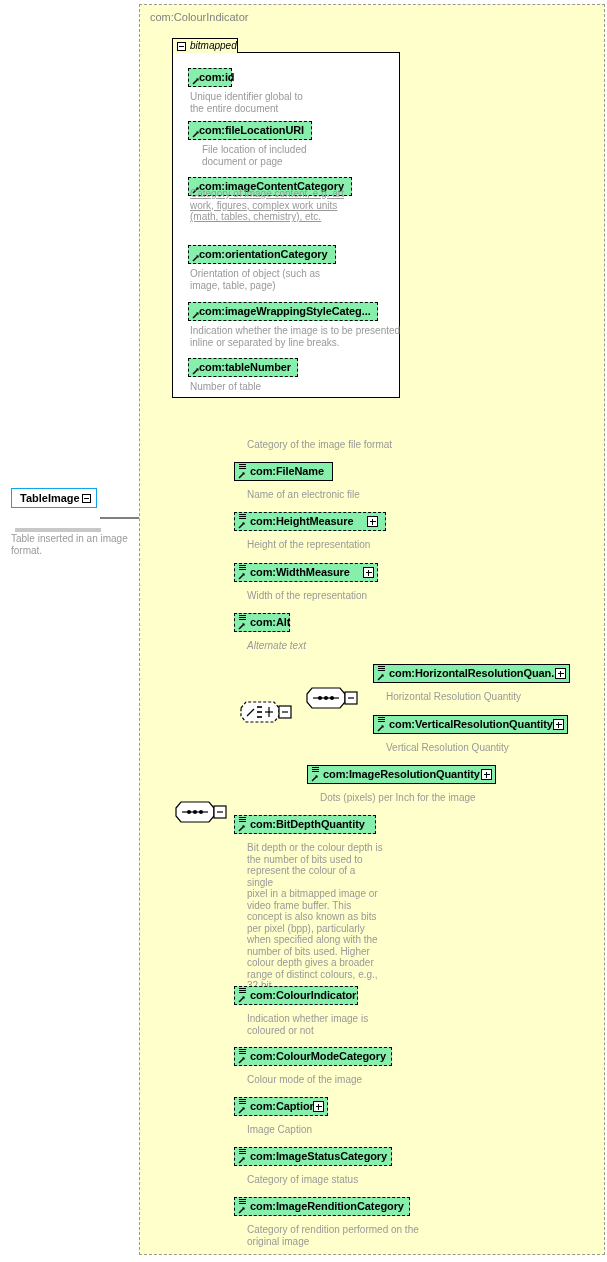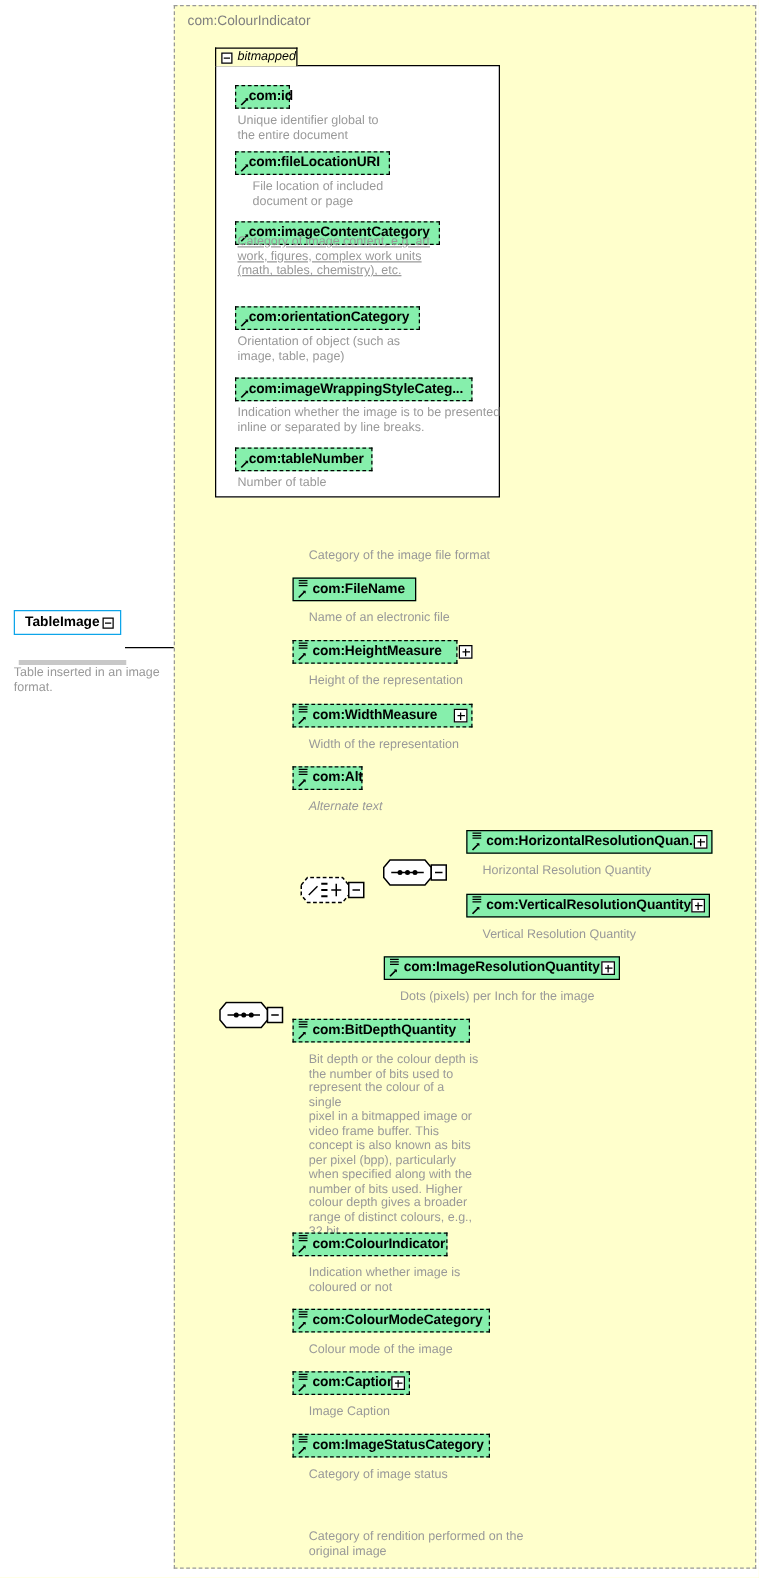--- a/index.html
+++ b/index.html
@@ -325,21 +325,21 @@
         <i></i>
       </span>
     <svg class="arrow-ico" viewBox="0 0 8 8">
         <path d="M1 7 L6 2" stroke="#000" stroke-width="1.4" fill="none"></path>
         <path d="M6.5 1.5 L6.5 4 L4 1.5 Z" fill="#000"></path>
       </svg>
     <span class="name">com:FileName</span>
   </div>
   <div class="doc" style="left:247px;top:489px;width:230px;">Name of an electronic file</div>
 
-  <div class="node elem dashed" style="left:234px;top:512px;width:132px;">
+  <div class="node elem dashed" style="left:234px;top:512px;width:152px;">
     <span class="shadow"></span>
     <span class="lines-ico">
         <i></i>
         <i></i>
         <i></i>
       </span>
     <svg class="arrow-ico" viewBox="0 0 8 8">
         <path d="M1 7 L6 2" stroke="#000" stroke-width="1.4" fill="none"></path>
         <path d="M6.5 1.5 L6.5 4 L4 1.5 Z" fill="#000"></path>
       </svg>
@@ -536,16 +536,29 @@
         <i></i>
       </span>
     <svg class="arrow-ico" viewBox="0 0 8 8">
         <path d="M1 7 L6 2" stroke="#000" stroke-width="1.4" fill="none"></path>
         <path d="M6.5 1.5 L6.5 4 L4 1.5 Z" fill="#000"></path>
       </svg>
     <span class="name">com:ImageStatusCategory</span>
   </div>
   <div class="doc" style="left:247px;top:1174px;width:200px;">Category of image status</div>
 
+  <div class="node elem dashed" style="left:234px;top:1197px;width:176px;">
+    <span class="shadow"></span>
+    <span class="lines-ico">
+        <i></i>
+        <i></i>
+        <i></i>
+      </span>
+    <svg class="arrow-ico" viewBox="0 0 8 8">
+        <path d="M1 7 L6 2" stroke="#000" stroke-width="1.4" fill="none"></path>
+        <path d="M6.5 1.5 L6.5 4 L4 1.5 Z" fill="#000"></path>
+      </svg>
+    <span class="name">com:ImageRenditionCategory</span>
+  </div>
   <div class="doc" style="left:247px;top:1224px;width:240px;">Category of rendition performed on the
 original image</div>
 
 </div>
 
 </body></html>

